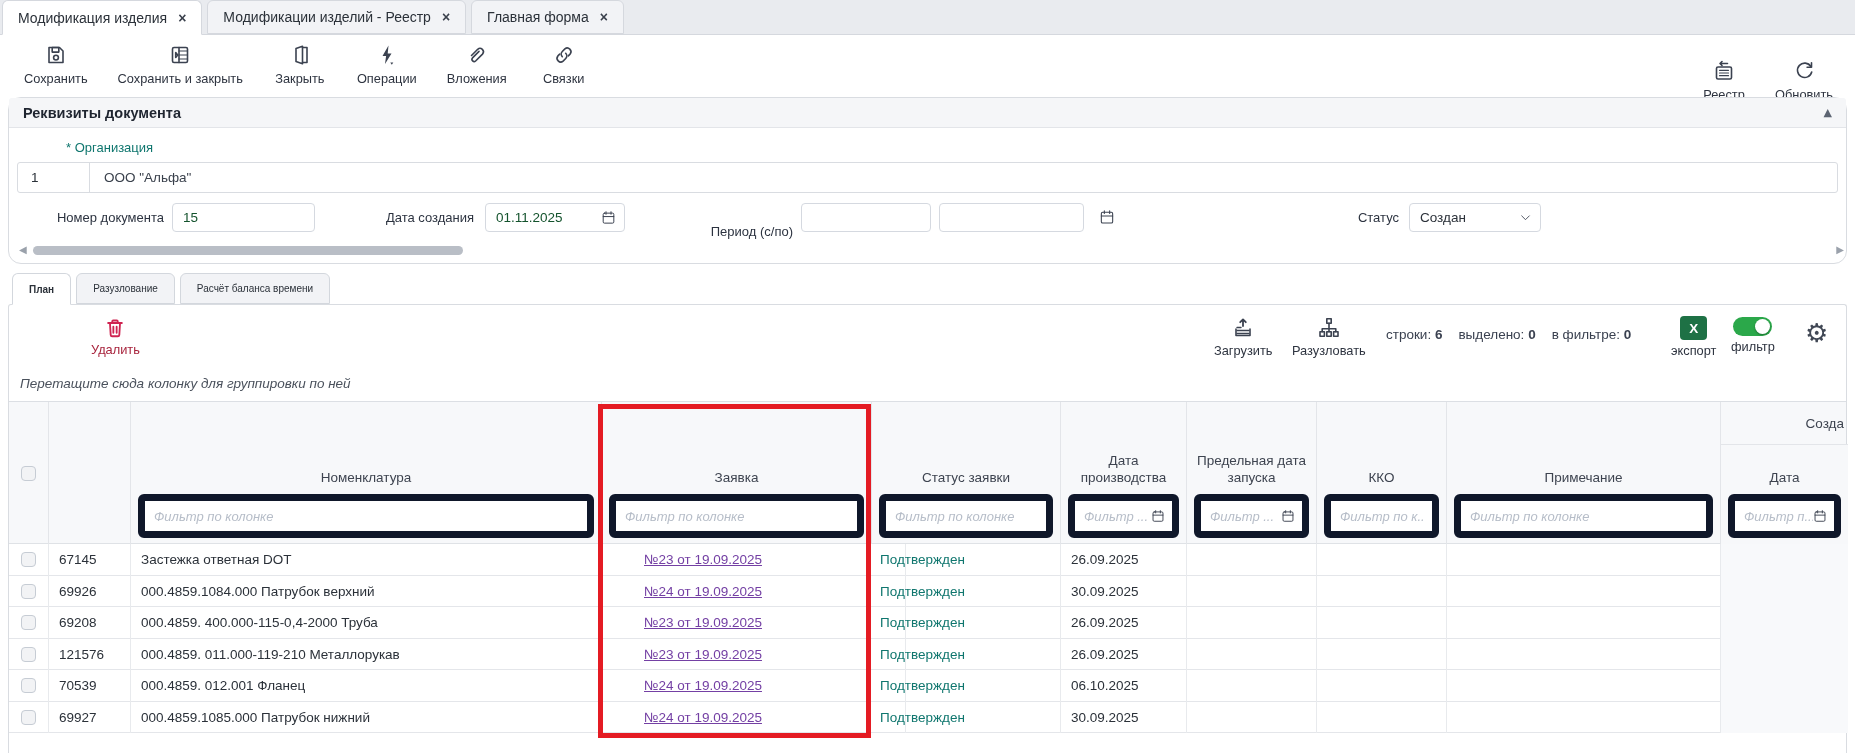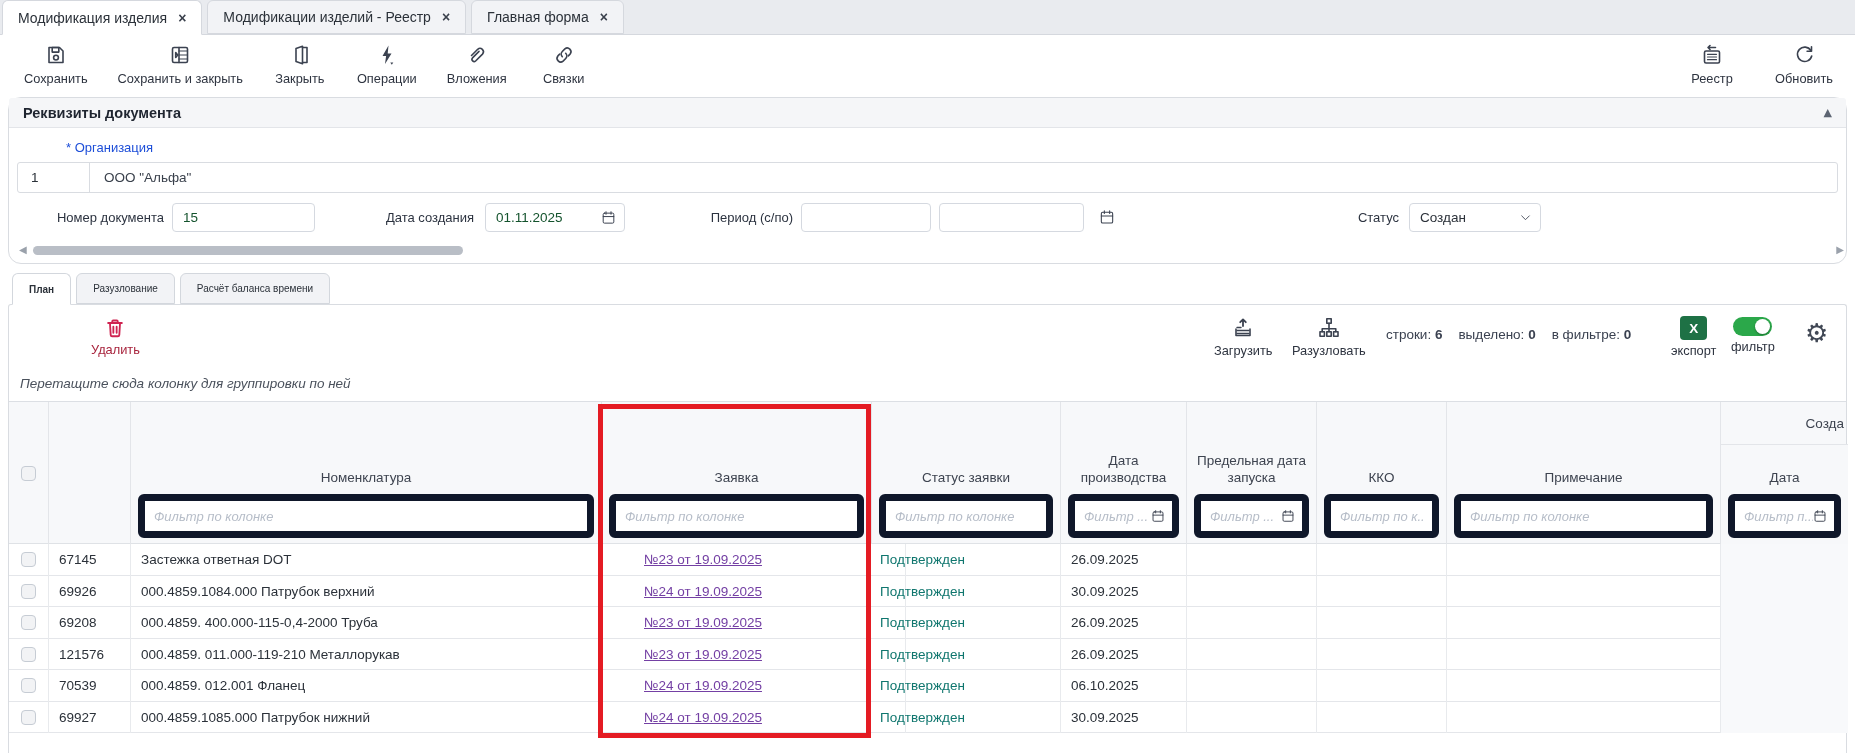--- a/index.html
+++ b/index.html
@@ -14,33 +14,33 @@
     border-bottom:1px solid #d5d8de; display:flex; align-items:flex-end; padding-left:2px; z-index:5; }
   .wtab { height:34px; display:flex; align-items:center; padding:0 15px; margin-right:5px;
     border:1px solid #d5d8de; border-radius:6px 6px 0 0; background:#f2f3f6; font-size:14px; color:#2b3139;
     white-space:nowrap; cursor:pointer; }
   .wtab.active { background:#fff; border-bottom-color:#fff; margin-bottom:-1px; height:35px; z-index:6; }
   .wtab .x { margin-left:11px; font-size:14px; font-weight:700; color:#3a404c; }
 
   
   .toolbar { position:absolute; top:36px; left:0; right:0; height:61px; background:#fff; }
   .tb-left { position:absolute; left:24px; top:7px; display:flex; gap:30px; }
-  .tb-right { position:absolute; right:22px; top:7px; display:flex; gap:36px;text-align:center; }
+  .tb-right { position:absolute; right:22px; top:23px; display:flex; gap:24px;text-align:center; }
   .tbtn { display:flex; flex-direction:column; align-items:center; gap:4px; cursor:pointer; min-width:54px; }
   .tbtn .lab { font-size:12.8px; color:#2e3440; white-space:nowrap; }
 
   
   .reqpanel { position:absolute; left:8px; right:8px; top:97px; height:167px;
     border:1px solid #d9dce1; border-radius:13px; background:#fff; }
   .reqheader { height:30px; background:#f5f6f8; border-bottom:1px solid #e3e5e9; display:flex;
     align-items:center; padding:0 14px; font-weight:700; font-size:14.5px; color:#1f2530;
     border-radius:3px 3px 0 0; }
   .collapse-up { margin-left:auto; color:#5c6472; font-size:11px; cursor:pointer;
     font-family:"DejaVu Sans",sans-serif; }
-  .org-label { position:absolute; left:57px; top:42px; font-size:13px; color:#1d4ed8; }
+  .org-label { position:absolute; left:57px; top:42px; font-size:13px; color:#0f766e; }
   .org-row { position:absolute; left:8px; right:8px; top:64px; height:31px; border:1px solid #d9dce1;
     border-radius:3px; display:flex; align-items:center; }
   .org-num { width:72px; align-self:stretch; border-right:1px solid #d9dce1; display:flex;
     align-items:center; padding-left:13px; }
   .org-name { padding-left:14px; color:#3a414c; }
   .frow { position:absolute; left:0; right:0; top:104px; height:31px; }
   .flabel { position:absolute; font-size:13px; color:#2c3340; line-height:31px; text-align:right; }
   .finput { position:absolute; height:29px; top:1px; border:1px solid #d5d9e0; border-radius:4px;
     background:#fff; display:flex; align-items:center; padding:0 8px 0 10px; font-size:13.5px; }
   .finput input { border:none; outline:none; width:100%; font:inherit; color:#14532d; background:transparent; }
@@ -239,21 +239,21 @@
     <div class="flabel" style="left:355px;width:110px;">Дата создания</div>
     <div class="finput" style="left:476px;width:140px;">
       <input value="01.11.2025" style="">
       <span class="cal-ico">
         <svg class="ico" width="15" height="15" viewBox="0 0 24 24" stroke-width="2.2">
             <rect x="3.5" y="5" width="17" height="16" rx="2"></rect>
             <path d="M8 2.8v4M16 2.8v4M3.5 10.5h17"></path>
           </svg>
       </span>
     </div>
-    <div class="flabel" style="left:672px;width:112px;">Период (с/по)</div>
+    <div class="flabel" style="left:672px;width:112px;margin-top:14px;">Период (с/по)</div>
     <div class="finput" style="left:792px;width:130px;">
       <input value="" style="">
     </div>
     <div class="finput" style="left:930px;width:145px;">
       <input value="" style="">
     </div>
     <span style="position:absolute;left:1090px;top:7px;">
       <svg class="ico" width="16" height="16" viewBox="0 0 24 24" stroke-width="2.2">
           <rect x="3.5" y="5" width="17" height="16" rx="2"></rect>
           <path d="M8 2.8v4M16 2.8v4M3.5 10.5h17"></path>

